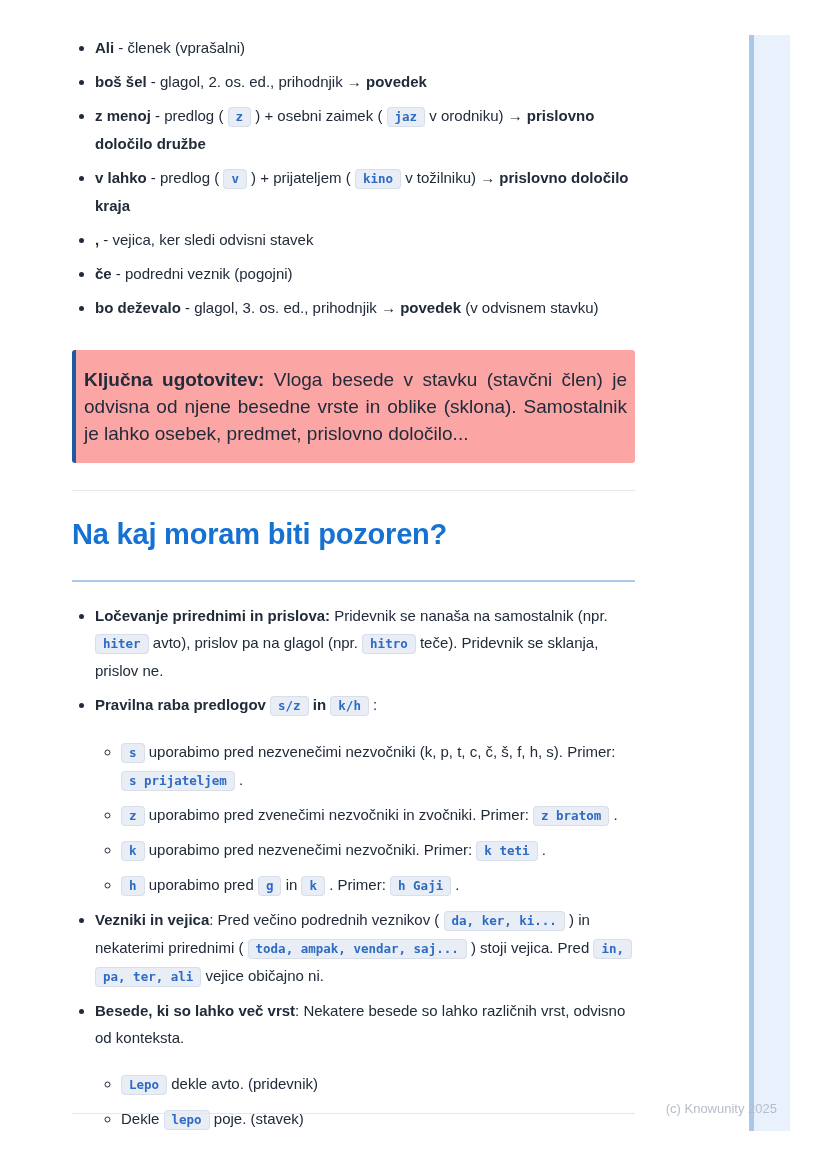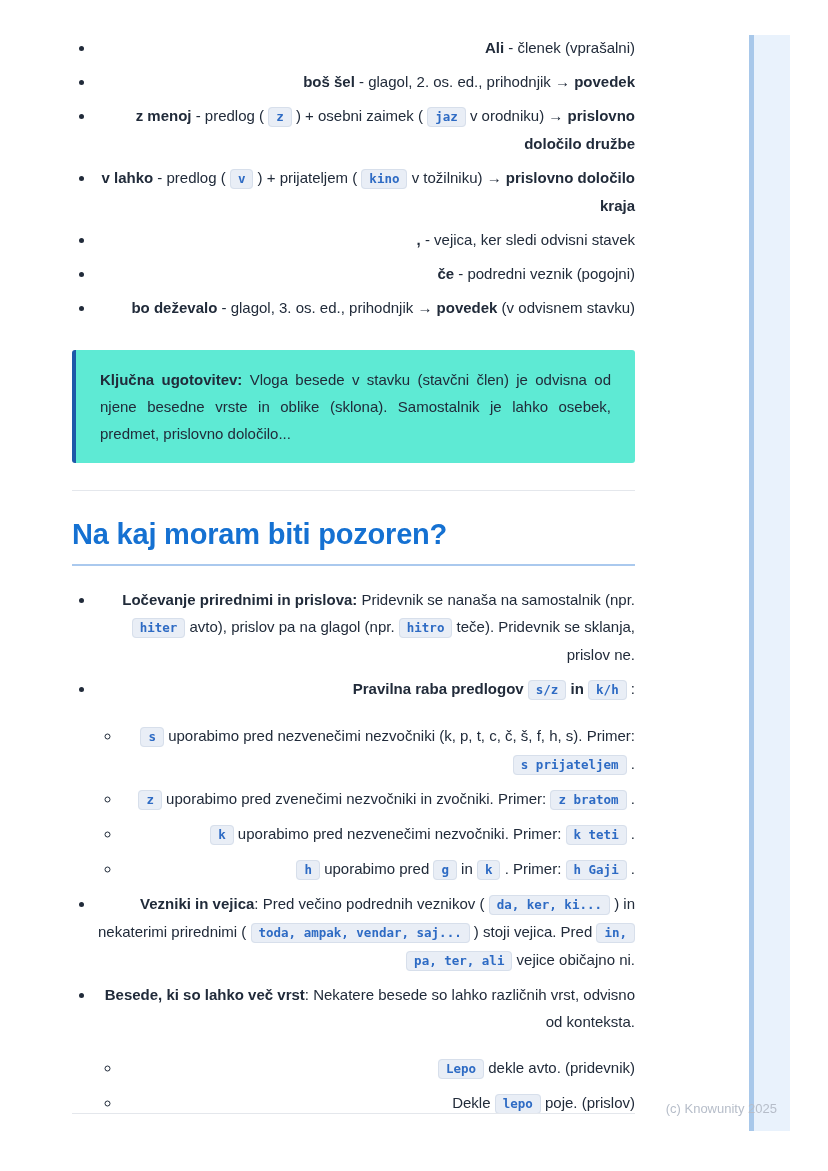--- a/index.html
+++ b/index.html
@@ -11,21 +11,21 @@
     position:relative;
     overflow:hidden;
   }
   .content{
     position:absolute;left:72px;top:34px;width:563px;
   }
   ul.doc-list{
     margin:0;padding:0 0 0 23px;list-style:disc outside;
   }
   ul.doc-list > li{
-    font-size:15px;line-height:27px;margin-bottom:7px;text-align:right;
+    font-size:15px;line-height:27px;margin-bottom:7px;
   }
   ul.sub-list{
     margin:19px 0 0 0;padding:0 0 0 26px;list-style:circle outside;
   }
   ul.sub-list > li{
     font-size:15px;line-height:27px;margin-bottom:7px;
   }
   strong.seg-b{font-weight:700;}
   code.badge{
     font-family:"DejaVu Sans Mono",monospace;
@@ -35,35 +35,35 @@
     background:#e9eef6;
     border:1px solid #d7dfeb;
     border-radius:4px;
     padding:1px 7px 2px;
     white-space:normal;
     -webkit-box-decoration-break:clone;
     box-decoration-break:clone;
   }
   .callout{
     margin:29px 0 27px 0;
-    background:#5eead4;
+    background:#fca5a5;
     border-left:4px solid #1e59a8;
     border-radius:3px;
-    padding:16px 24px;
-    font-size:15px;
+    padding:16px 8px;
+    font-size:19px;
     line-height:27px;
     text-align:justify;
   }
   .section-divider{
     border:none;border-top:1px solid #e4e7ec;margin:0;height:0;
   }
   .heading-wrap{
     margin-top:26px;
     border-bottom:2px solid #aac9ee;
-    padding-bottom:12px;
+    padding-bottom:28px;
     margin-bottom:20px;
   }
   h2.section-heading{
     margin:0;
     font-size:29px;
     line-height:35px;
     font-weight:700;
     letter-spacing:-0.2px;
     color:#1571d2;
   }
@@ -117,20 +117,20 @@
       <li><strong class="seg-b">Ločevanje prirednimi in prislova:</strong><span> Pridevnik se nanaša na samostalnik (npr. </span><code class="badge">hiter</code><span> avto), prislov pa na glagol (npr. </span><code class="badge">hitro</code><span> teče). Pridevnik se sklanja, prislov ne.</span></li>
       <li><strong class="seg-b">Pravilna raba predlogov</strong><span> </span><code class="badge">s/z</code><span> </span><strong class="seg-b">in</strong><span> </span><code class="badge">k/h</code><span> :</span><ul class="sub-list">
           <li><code class="badge">s</code><span> uporabimo pred nezvenečimi nezvočniki (k, p, t, c, č, š, f, h, s). Primer: </span><code class="badge">s prijateljem</code><span> .</span></li>
           <li><code class="badge">z</code><span> uporabimo pred zvenečimi nezvočniki in zvočniki. Primer: </span><code class="badge">z bratom</code><span> .</span></li>
           <li><code class="badge">k</code><span> uporabimo pred nezvenečimi nezvočniki. Primer: </span><code class="badge">k teti</code><span> .</span></li>
           <li><code class="badge">h</code><span> uporabimo pred </span><code class="badge">g</code><span> in </span><code class="badge">k</code><span> . Primer: </span><code class="badge">h Gaji</code><span> .</span></li>
         </ul></li>
       <li><strong class="seg-b">Vezniki in vejica</strong><span>: Pred večino podrednih veznikov ( </span><code class="badge">da, ker, ki...</code><span> ) in nekaterimi prirednimi ( </span><code class="badge">toda, ampak, vendar, saj...</code><span> ) stoji vejica. Pred </span><code class="badge">in, pa, ter, ali</code><span> vejice običajno ni.</span></li>
       <li><strong class="seg-b">Besede, ki so lahko več vrst</strong><span>: Nekatere besede so lahko različnih vrst, odvisno od konteksta.</span><ul class="sub-list">
           <li><code class="badge">Lepo</code><span> dekle avto. (pridevnik)</span></li>
-          <li><span>Dekle </span><code class="badge">lepo</code><span> poje. (prislov)</span></li>
+          <li><span>Dekle </span><code class="badge">lepo</code><span> poje. (stavek)</span></li>
         </ul></li>
     </ul>
 
 </div>
 
 <hr class="footer-divider">
 <div class="watermark">(c) Knowunity 2025</div>
 
 </body></html>

